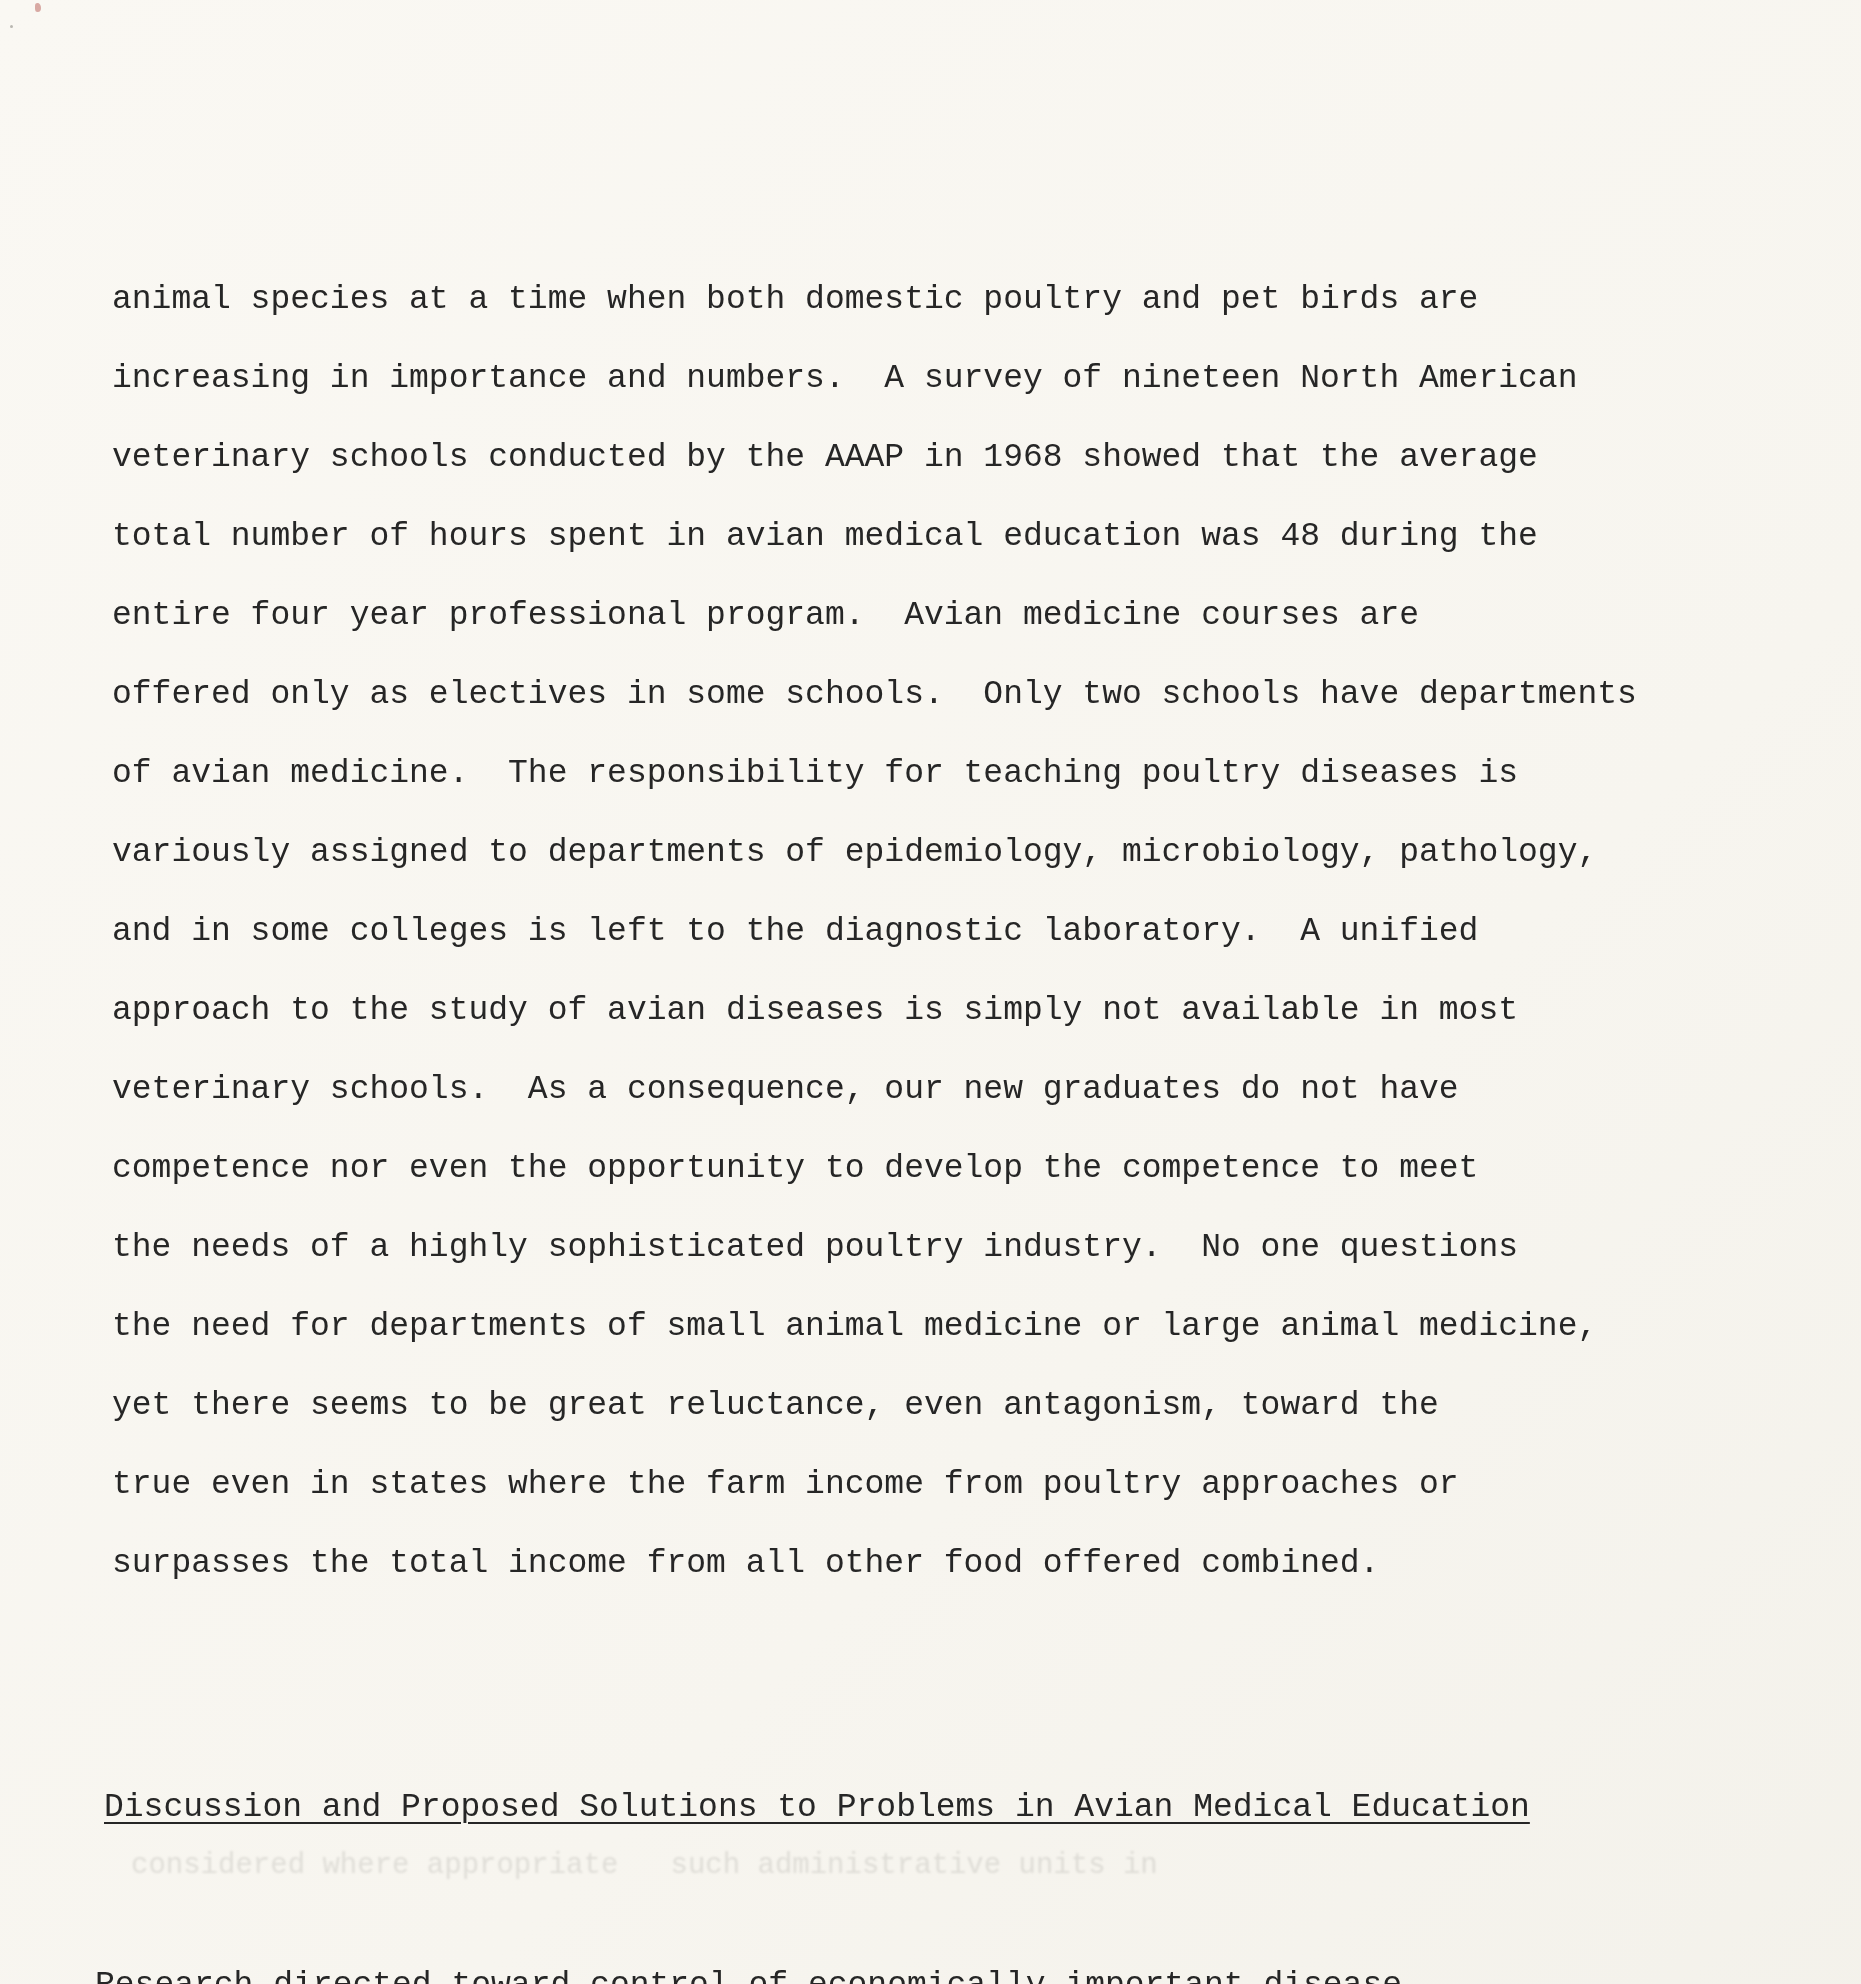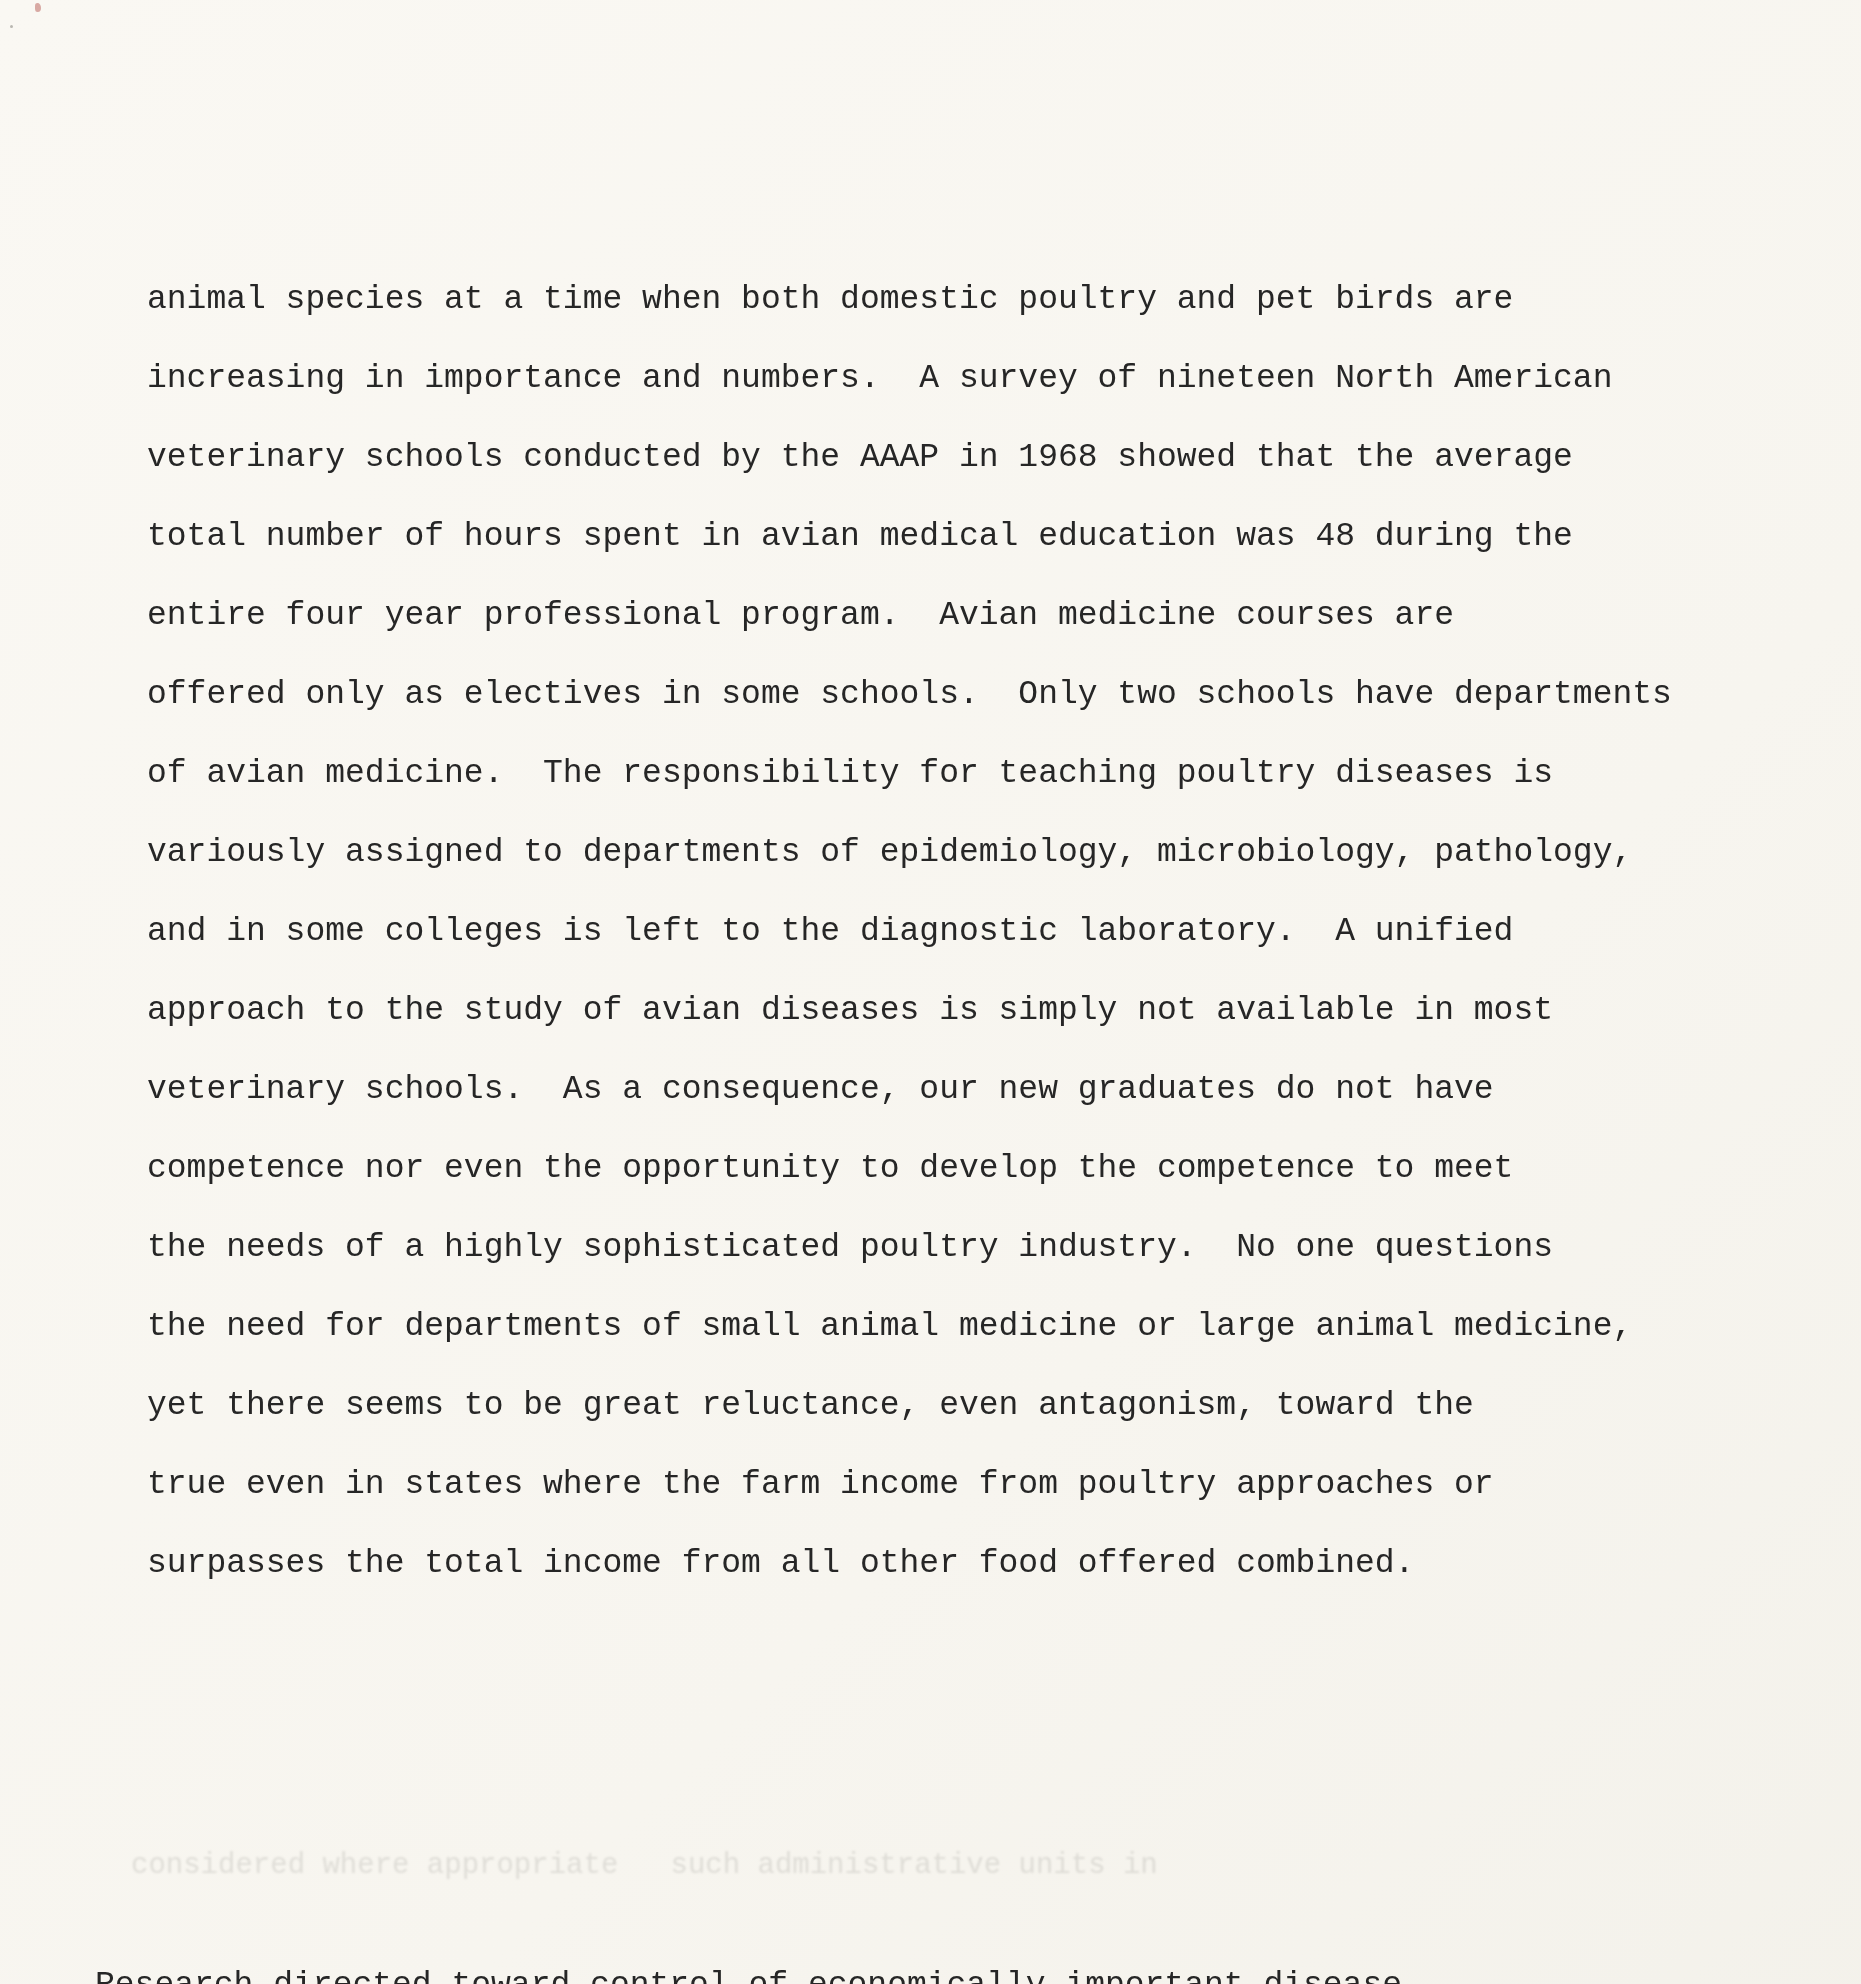--- a/index.html
+++ b/index.html
@@ -17,21 +17,20 @@
     color: #262626;
   }
   .para .line {
     font-size: 33px;
     white-space: pre;
   }
   .para1 {
     position: absolute;
     left: 112px;
     top: 260px;
-    margin-left: 35px;
   }
   .para1 .line {
     line-height: 79px;
   }
   .heading {
     position: absolute;
     left: 104px;
     top: 1786px;
     font-size: 33px;
     line-height: 44px;
@@ -100,20 +99,21 @@
     <div class="line">approach to the study of avian diseases is simply not available in most</div>
     <div class="line">veterinary schools.  As a consequence, our new graduates do not have</div>
     <div class="line">competence nor even the opportunity to develop the competence to meet</div>
     <div class="line">the needs of a highly sophisticated poultry industry.  No one questions</div>
     <div class="line">the need for departments of small animal medicine or large animal medicine,</div>
     <div class="line">yet there seems to be great reluctance, even antagonism, toward the</div>
     <div class="line">true even in states where the farm income from poultry approaches or</div>
     <div class="line">surpasses the total income from all other food offered combined.</div>
   </div>
 
+  <div class="heading">Discussion and Proposed Solutions to Problems in Avian Medical Education</div>
 
   <div class="ghost">considered where appropriate   such administrative units in</div>
 
   <div class="para para2">
     <div class="line">Research directed toward control of economically important disease</div>
 
   </div>
 
 </div>
 

